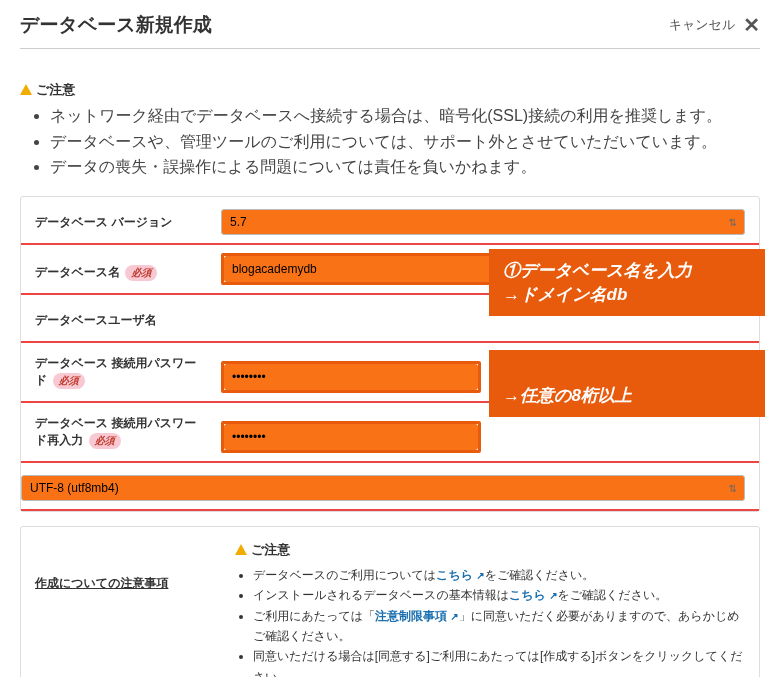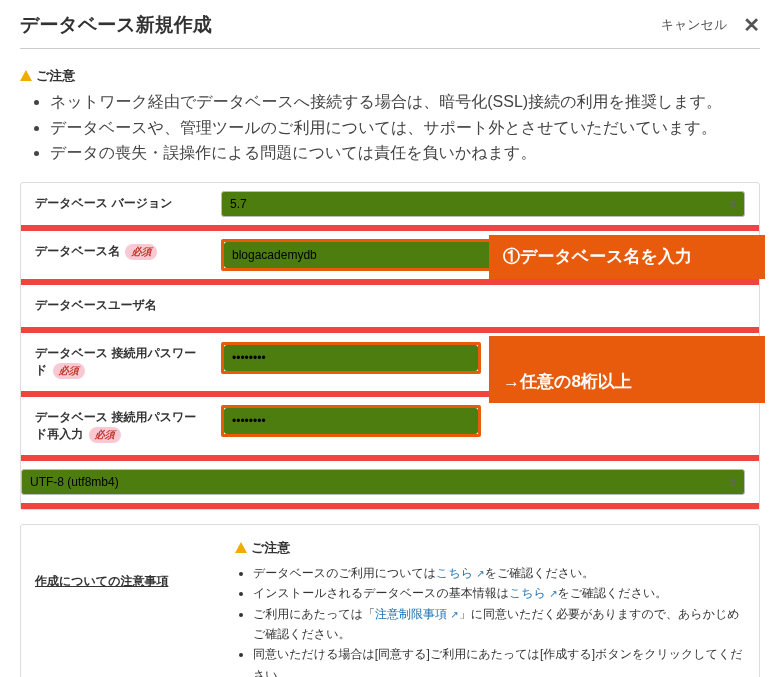--- a/index.html
+++ b/index.html
@@ -10,24 +10,24 @@
     font-size: 13px;
     width: 780px;
   }
   .container { padding: 12px 20px 20px; }
   .header {
     display: flex;
     justify-content: space-between;
     align-items: center;
     border-bottom: 1px solid #ccc;
     padding-bottom: 10px;
-    margin-bottom: 18px;
+    margin-bottom: 32px;
   }
   .header h1 { font-size: 19px; font-weight: bold; }
-  .cancel { font-size: 13px; color: #555; cursor: pointer; display: flex; align-items: center; gap: 16px; }
+  .cancel { font-size: 13px; color: #555; cursor: pointer; display: flex; align-items: center; gap: 8px; }
   .cancel .x { font-size: 20px; font-weight: bold; line-height: 1; }
   .warn-icon {
     display: inline-block;
     width: 0; height: 0;
     border-left: 6px solid transparent;
     border-right: 6px solid transparent;
     border-bottom: 11px solid #f0ad00;
     vertical-align: -1px;
     margin-right: 4px;
     position: relative;
@@ -35,23 +35,23 @@
   .notice-title { font-weight: bold; font-size: 13px; margin-bottom: 4px; }
   .notice-list { list-style: disc; padding-left: 30px; margin-bottom: 16px; color: #444; font-size: 16px; line-height: 1.6; }
   .form-table {
     border: 1px solid #ddd;
     border-radius: 3px;
     overflow: visible;
     position: relative;
   }
   .form-row {
     display: flex;
-    border-bottom: 6px solid #ef4444;
+    border-bottom: 2px solid #ef4444;
     min-height: 48px;
-    align-items: flex-start;
+    align-items: flex-end;
   }
   .form-row:last-child { border-bottom: none; }
   .form-label {
     width: 200px;
     padding: 12px 14px;
     font-weight: bold;
     font-size: 12px;
     flex-shrink: 0;
   }
   .form-control { flex: 1; padding: 8px 14px 8px 0; }
@@ -65,21 +65,21 @@
     margin-left: 2px;
     font-weight: bold;
     font-style: italic;
   }
   select, input[type=text], input[type=password] {
     width: 100%;
     padding: 5px 8px;
     font-size: 12px;
     border: 1px solid #bbb;
     border-radius: 3px;
-    background: #4d7c0f;
+    background: #f97316;
   }
   select { appearance: none; background-image: none; position: relative; }
   .select-wrap { position: relative; }
   .select-wrap::after {
     content: "⇅";
     position: absolute;
     right: 8px; top: 50%;
     transform: translateY(-50%);
     font-size: 10px; color: #666;
     pointer-events: none;
@@ -95,37 +95,38 @@
   .annot {
     position: absolute;
     background: #e85a0c;
     color: #fff;
     font-size: 17px;
     font-weight: bold;
     padding: 10px 14px;
     line-height: 1.4;
     z-index: 5;
     white-space: nowrap;
+    font-style: italic;
   }
 
   .lower-block {
     border: 1px solid #ddd;
     border-radius: 3px;
     margin-top: 14px;
   }
   .lower-row {
     display: flex;
     border-bottom: 1px solid #e0e0e0;
     align-items: flex-start;
   }
   .lower-row:last-child { border-bottom: none; align-items: center; }
   .lower-label { width: 200px; padding: 14px; font-weight: bold; font-size: 12px; flex-shrink: 0; }
   .lower-content { flex: 1; padding: 12px 14px; font-size: 12px; line-height: 1.7; }
   .lower-content ul { list-style: disc; padding-left: 18px; }
-  .link { color: #1a6fb0; }
+  .link { color: #1a6fb0; font-weight: bold; }
   .ext-icon { font-size: 10px; color: #1a6fb0; }
 
   .agree-row { display: flex; align-items: center; gap: 8px; }
   .checkbox-hl {
     border: 3px solid #e85a0c;
     width: 22px; height: 22px;
     display: flex; align-items: center; justify-content: center;
     background: #fff;
     position: relative;
   }
@@ -212,20 +213,21 @@
         <div class="select-wrap">
           <select>
             <option>UTF-8 (utf8mb4)</option>
           </select>
         </div>
       </div>
     </div>
 
     <div class="annot" style="top:52px; left:468px; right:-6px;">
       <span>①データベース名を入力</span><br>
+      <span>→ドメイン名db</span>
     </div>
     <div class="annot" style="top:153px; left:468px; right:-6px;">
       <br>
       <span>→任意の8桁以上</span>
     </div>
 
   </div>
 
   <div class="lower-block">
     <div class="lower-row">

